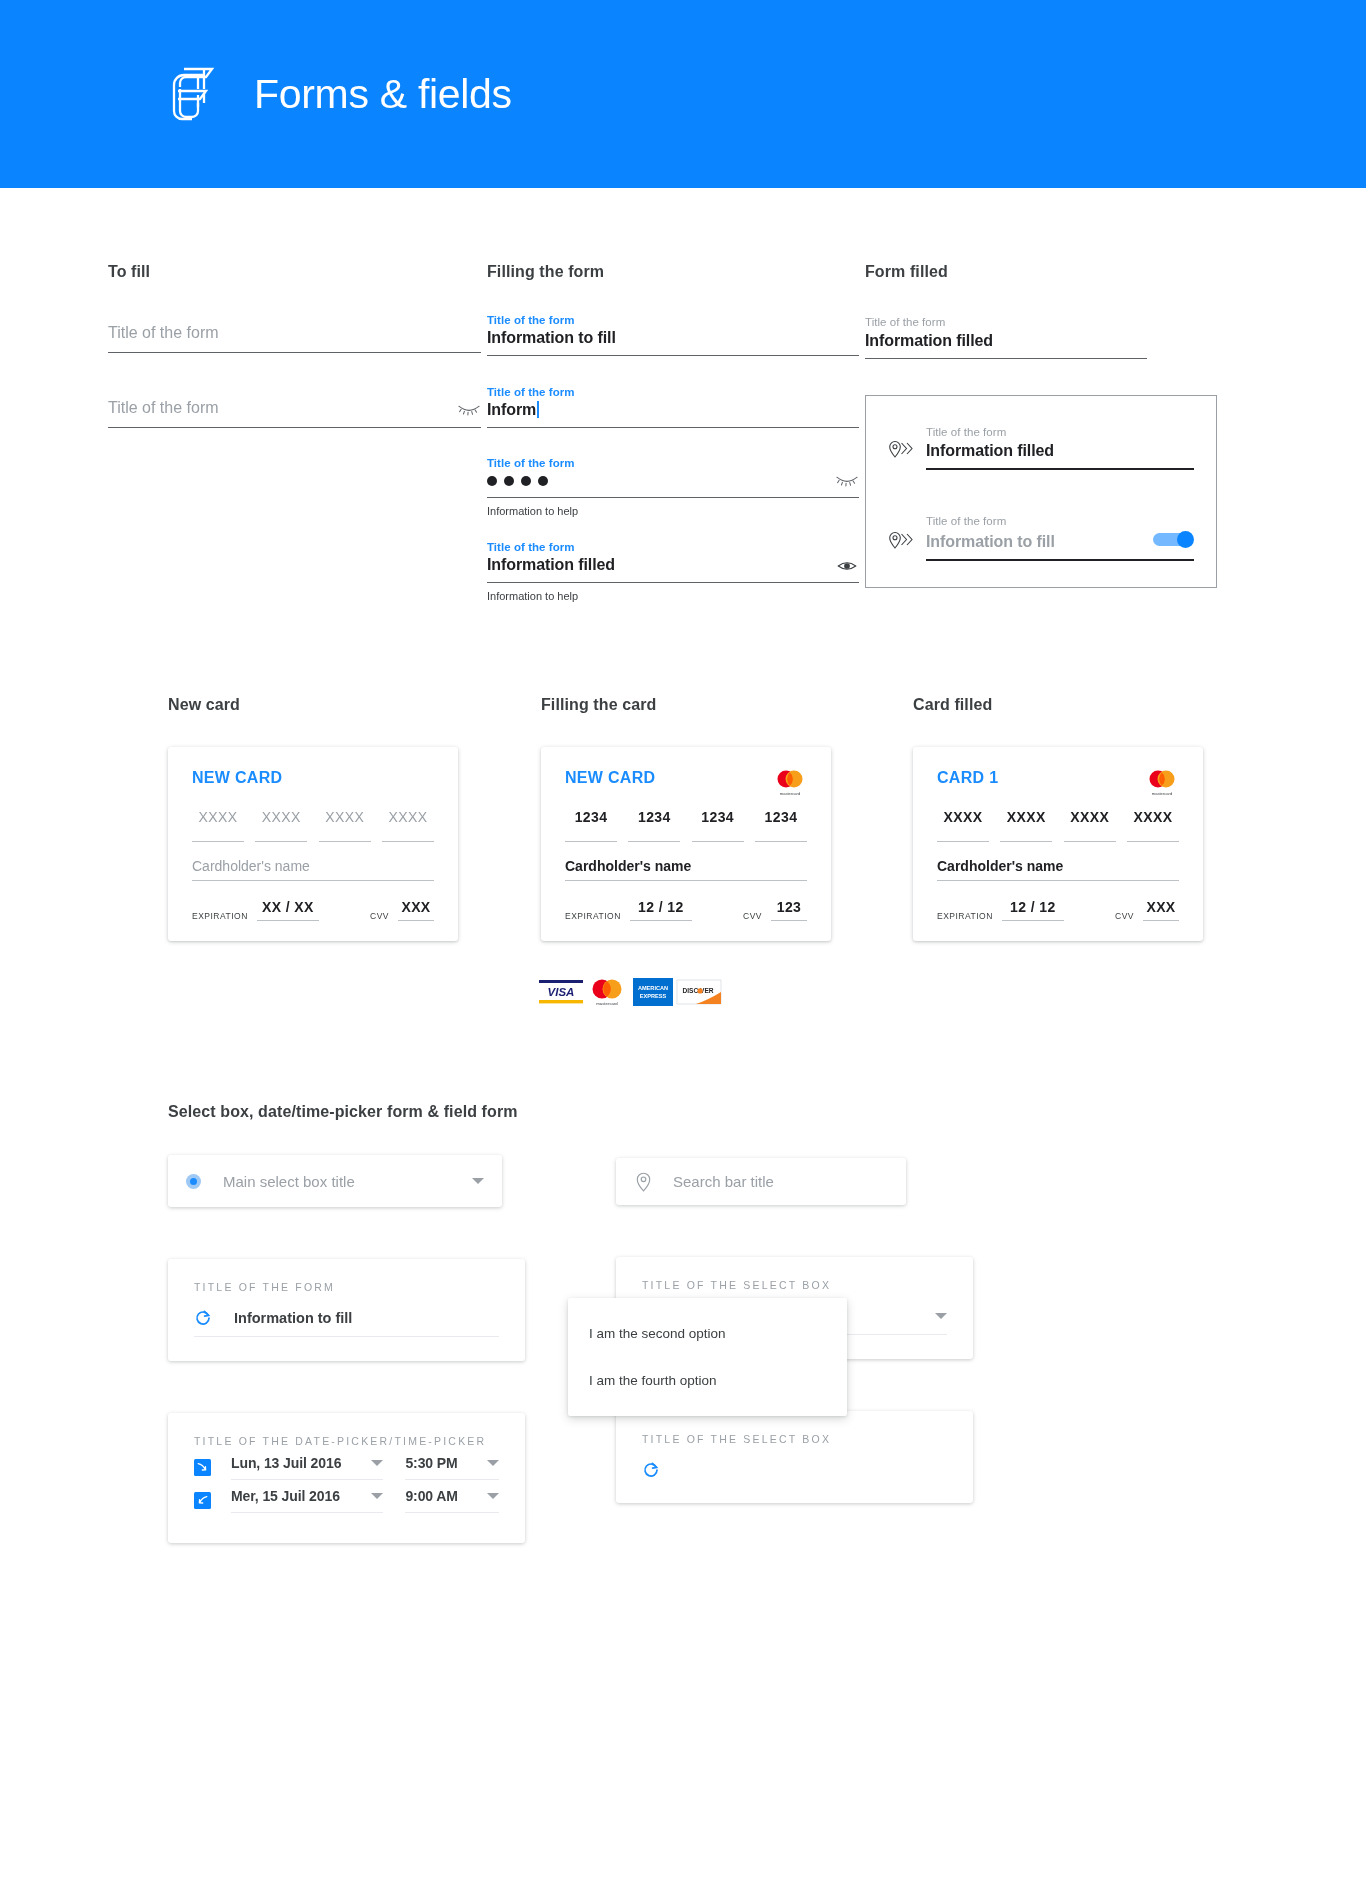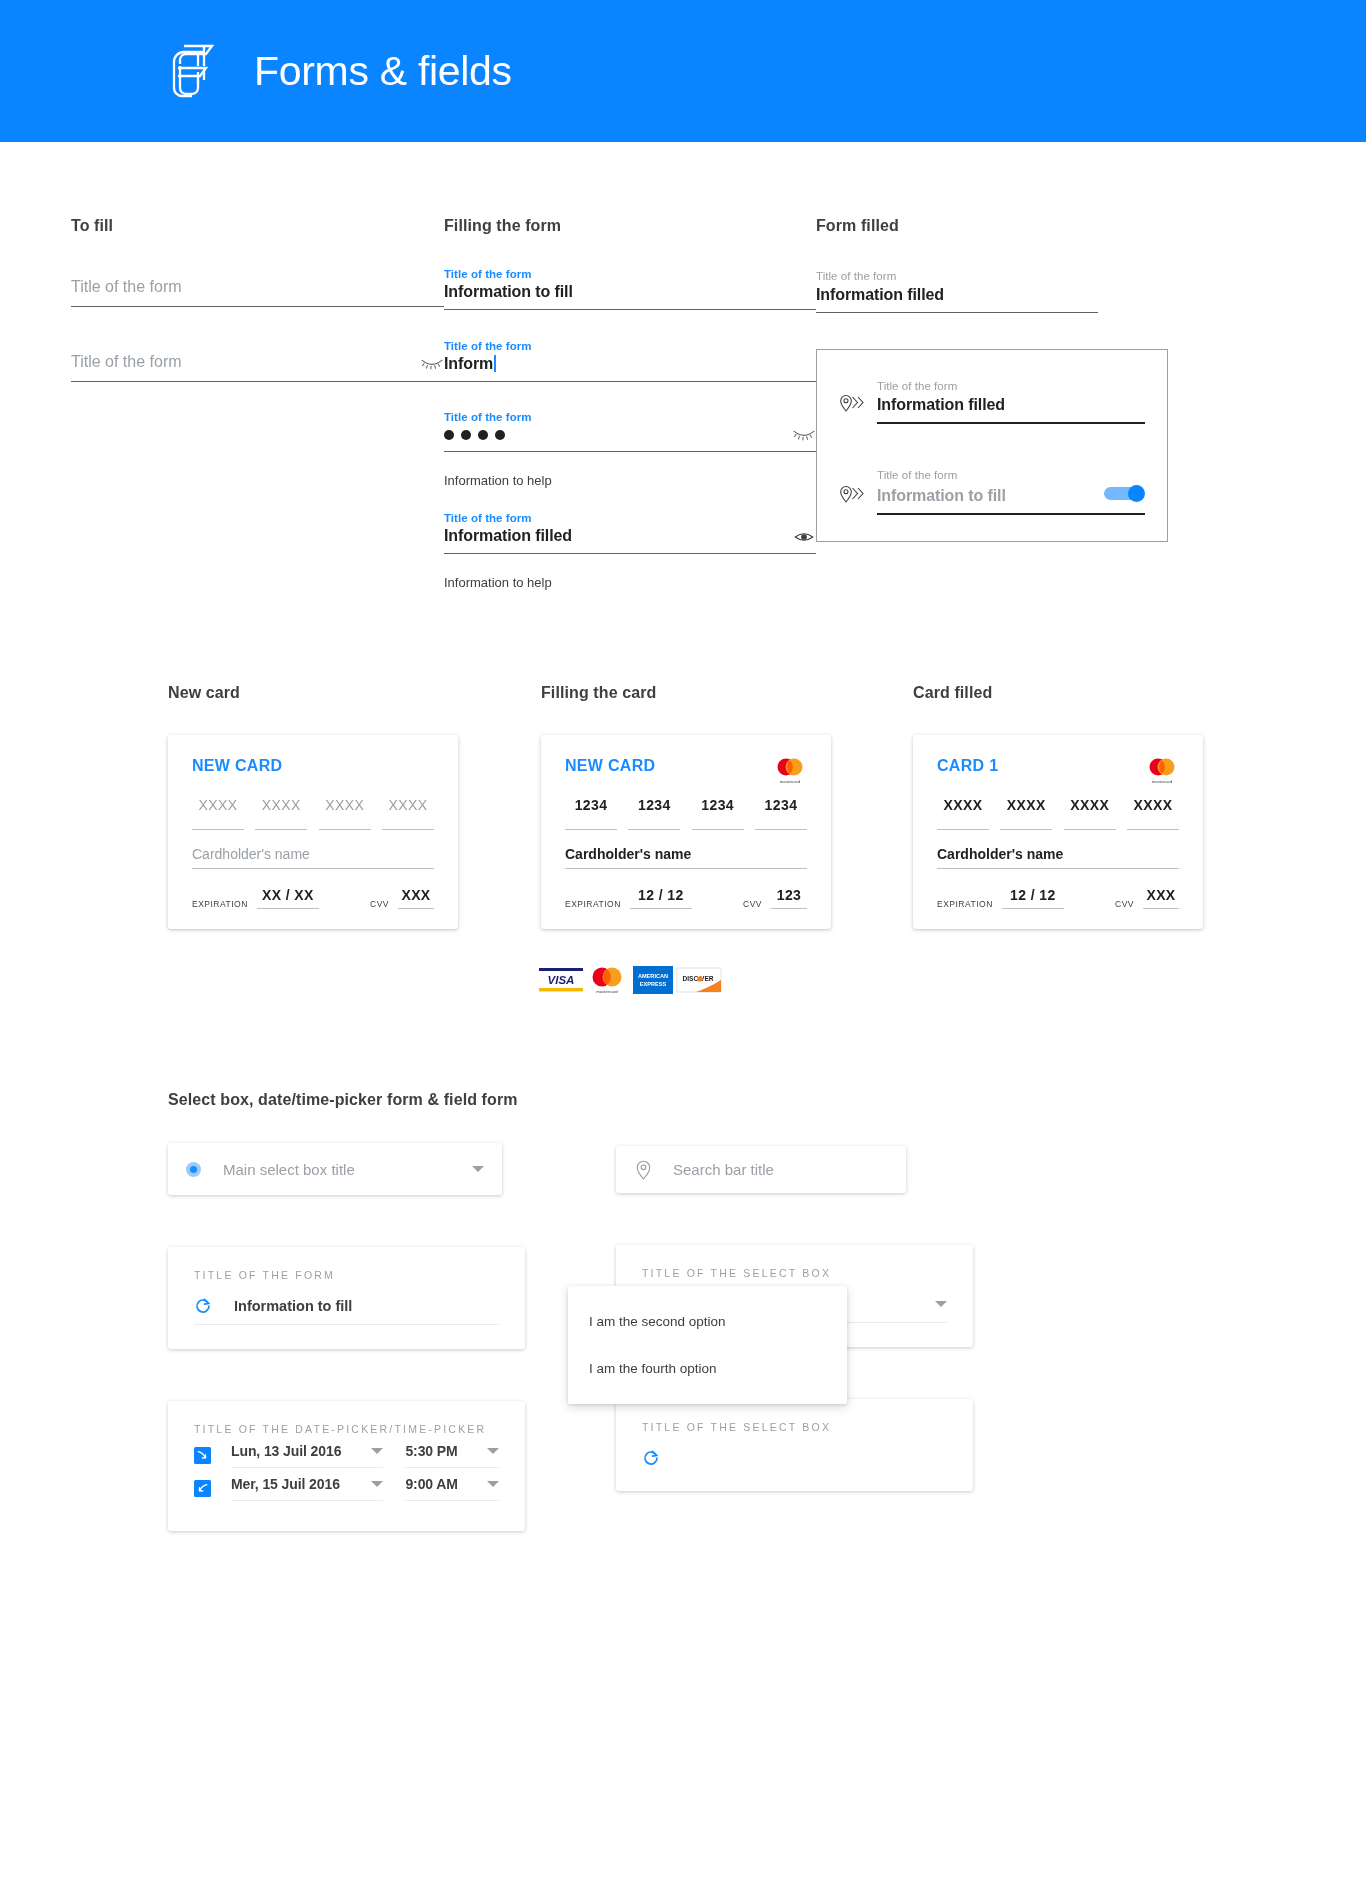--- a/index.html
+++ b/index.html
@@ -6,21 +6,21 @@
   html, body {
     width: 1366px;
     background: #ffffff;
     font-family: "Liberation Sans", sans-serif;
     -webkit-font-smoothing: antialiased;
   }
   body { width: 1366px; min-height: 1892px; position: relative; }
 
   
   .header {
-    height: 142px;
+    height: 188px;
     background: #0a84ff;
     display: flex;
     align-items: center;
     padding-left: 162px;
   }
   .logo-mark { width: 62px; height: 62px; margin-right: 30px; flex: 0 0 auto; }
   .header-title {
     color: #ffffff;
     font-size: 41px;
     font-weight: 400;
@@ -33,22 +33,22 @@
   .section-title {
     font-size: 16px;
     font-weight: 700;
     color: #3c4043;
     letter-spacing: 0.1px;
   }
 
   
   .forms-row {
     display: flex;
-    padding: 75px 0 0 71px;
-    gap: 0;
+    padding: 75px 0 0 108px;
+    gap: 6px;
   }
   .col-forms { width: 373px; flex: 0 0 auto; }
   .col-forms.mid { width: 372px; }
   .col-forms.right { width: 370px; }
 
   .field-block { margin-top: 0; }
 
   .fld-label-grey {
     font-size: 11.5px;
     color: #9aa0a6;
@@ -78,23 +78,23 @@
     font-weight: 400;
   }
   .fld-value {
     font-size: 16px;
     color: #202124;
     font-weight: 700;
     letter-spacing: -0.1px;
   }
   .fld-value.muted { color: #9aa0a6; font-weight: 700; }
   .fld-help {
-    font-size: 13px;
+    font-size: 11px;
     color: #3c4043;
-    margin-top: 21px;
+    margin-top: 7px;
   }
   .caret {
     display: inline-block;
     width: 2px;
     height: 17px;
     background: #1a8cff;
     vertical-align: -3px;
     margin-left: 1px;
   }
   .dots { display: flex; gap: 7px; align-items: center; padding-bottom: 2px; }

